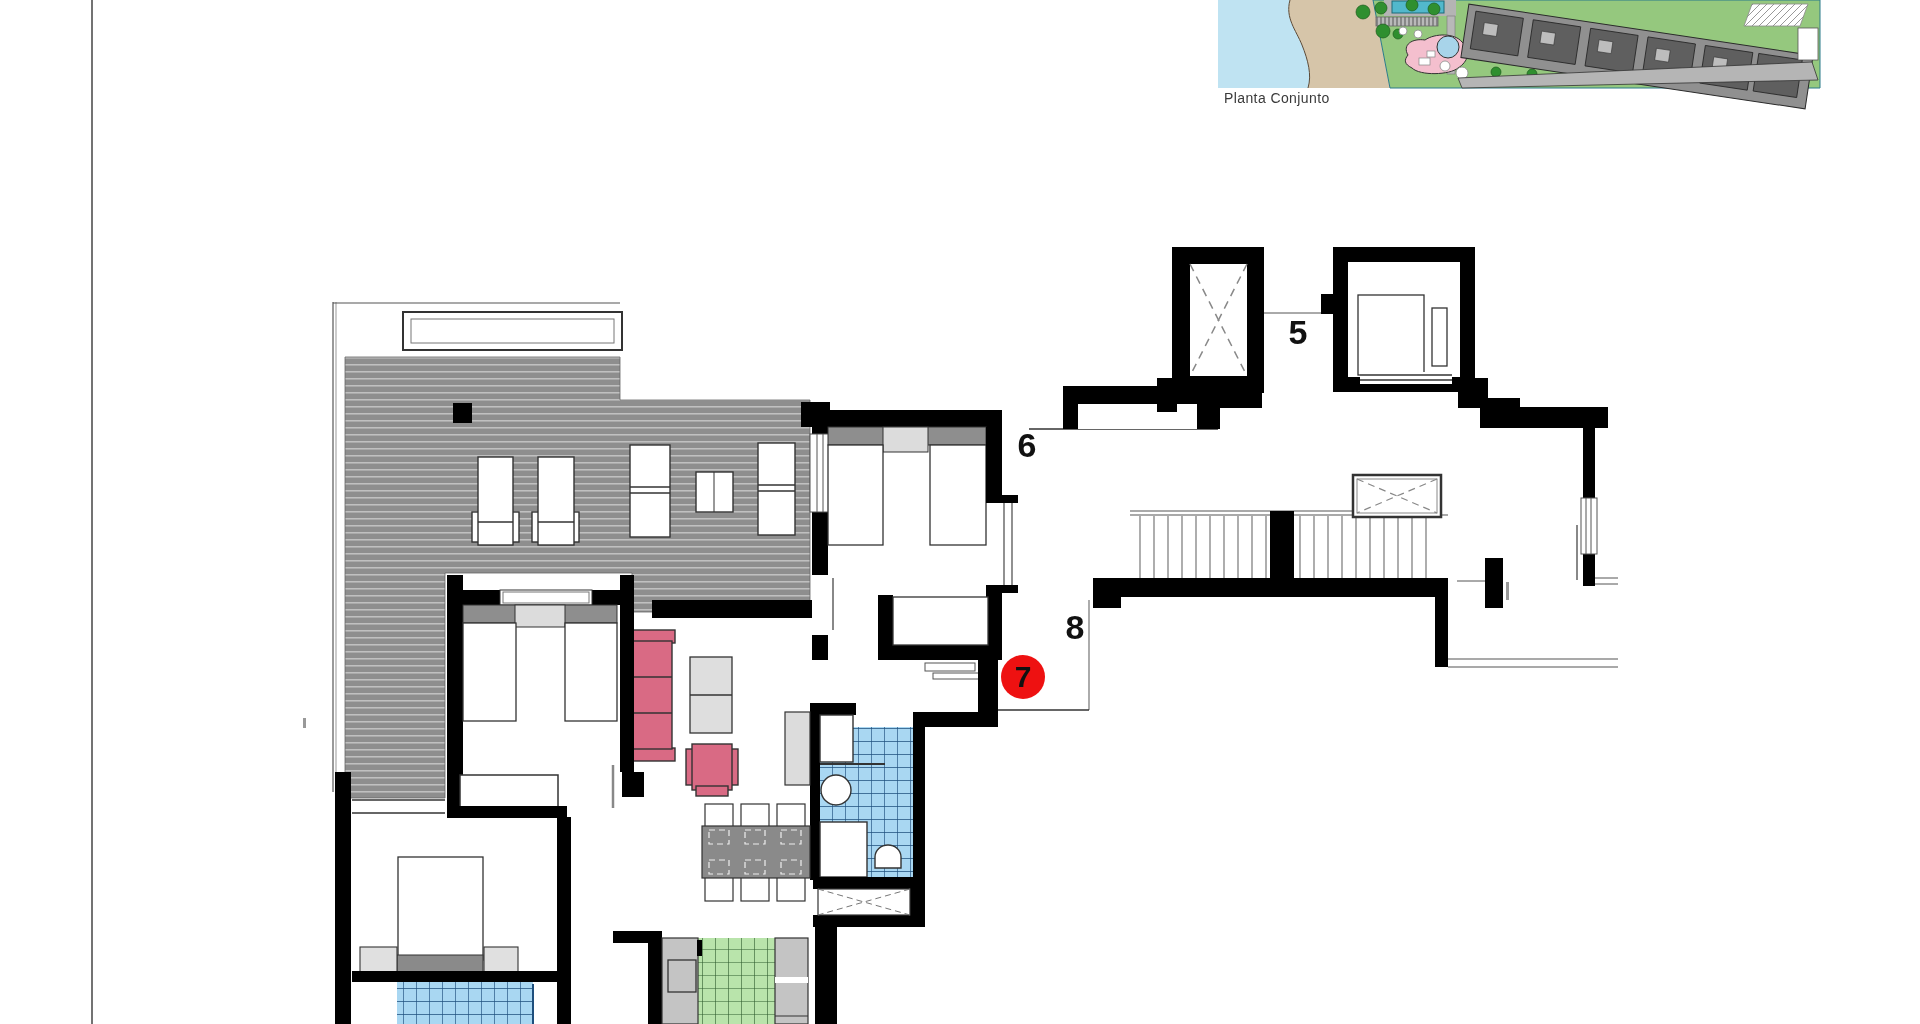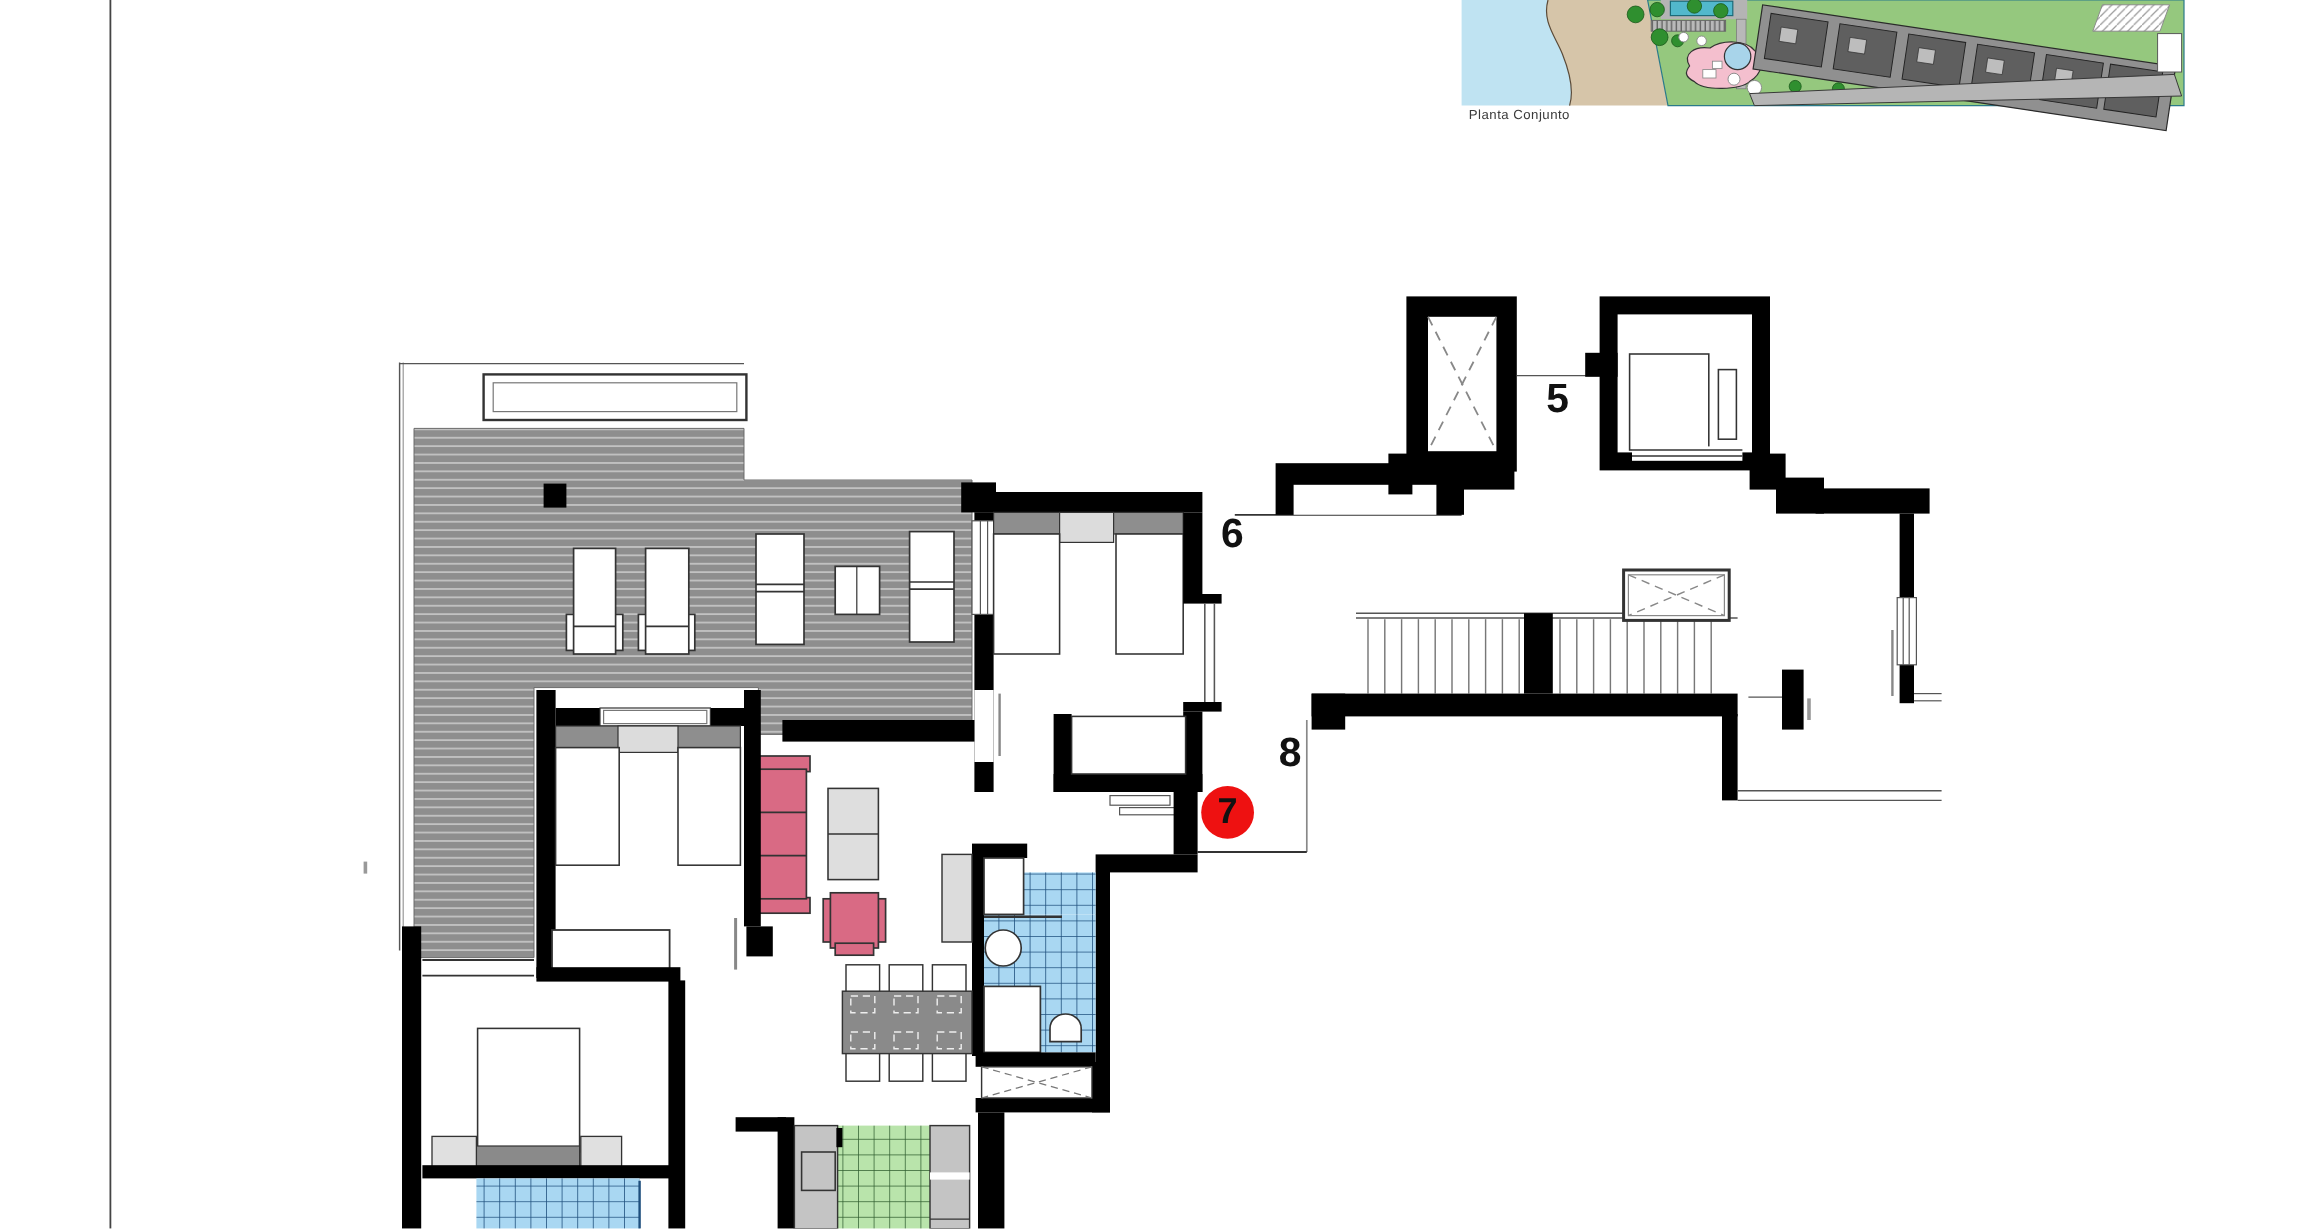--- a/index.html
+++ b/index.html
@@ -13,21 +13,21 @@
     --pool_pink:#f4bfce; --pool_blue:#a8d4ea; --pool_teal:#52b8cc;
   }
   html,body{margin:0;padding:0;background:#ffffff;}
   #canvas{position:relative;width:1920px;height:1024px;background:#fff;overflow:hidden;
           font-family:"Liberation Sans", sans-serif;}
   #plan-svg{position:absolute;left:0;top:0;}
   .lbl{position:absolute;font-weight:bold;font-size:34px;color:#111;text-align:center;line-height:1;}
   .badge{position:absolute;left:1001px;top:655px;width:44px;height:44px;border-radius:50%;
          background:var(--badge_red);display:flex;align-items:center;justify-content:center;cursor:pointer;}
   .badge span{font-weight:bold;font-size:30px;color:#111;}
-  .caption{position:absolute;left:1224px;top:90px;font-size:11px;color:#3a3a3a;letter-spacing:.4px;text-align:center;}
+  .caption{position:absolute;left:1224px;top:90px;font-size:14px;color:#3a3a3a;letter-spacing:.4px;text-align:center;}
 </style>
 </head>
 <body>
 
 <div id="canvas">
 
 <svg id="plan-svg" width="1920" height="1024" viewBox="0 0 1920 1024">
   <defs>
     <pattern id="terraceStripes" width="10" height="7" patternUnits="userSpaceOnUse">
       <rect width="10" height="7" style="fill:var(--terrace)"></rect>

